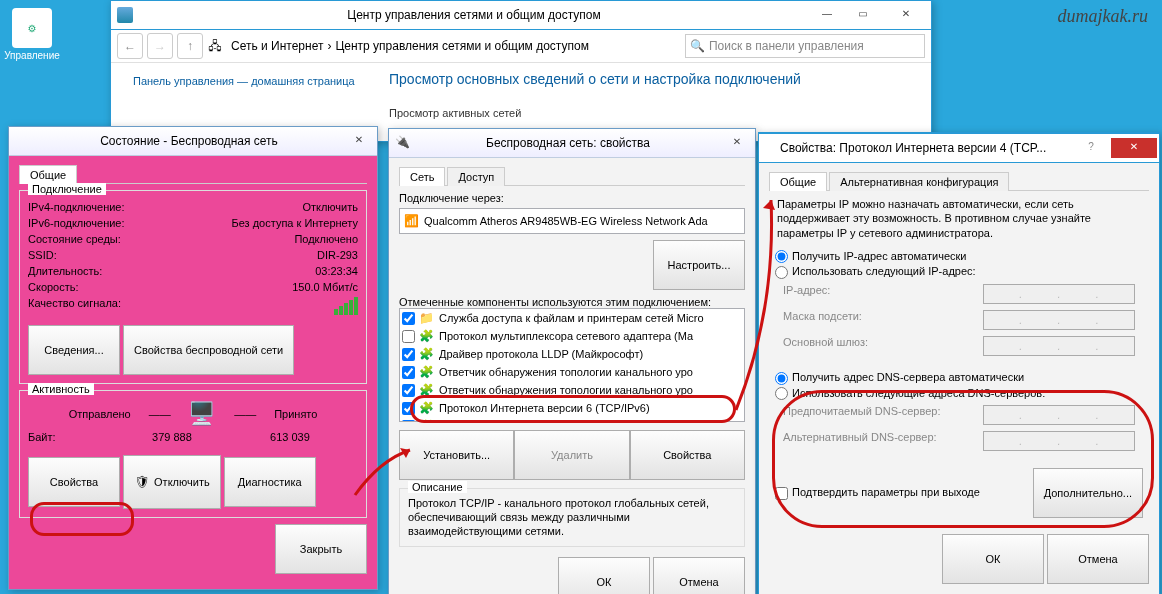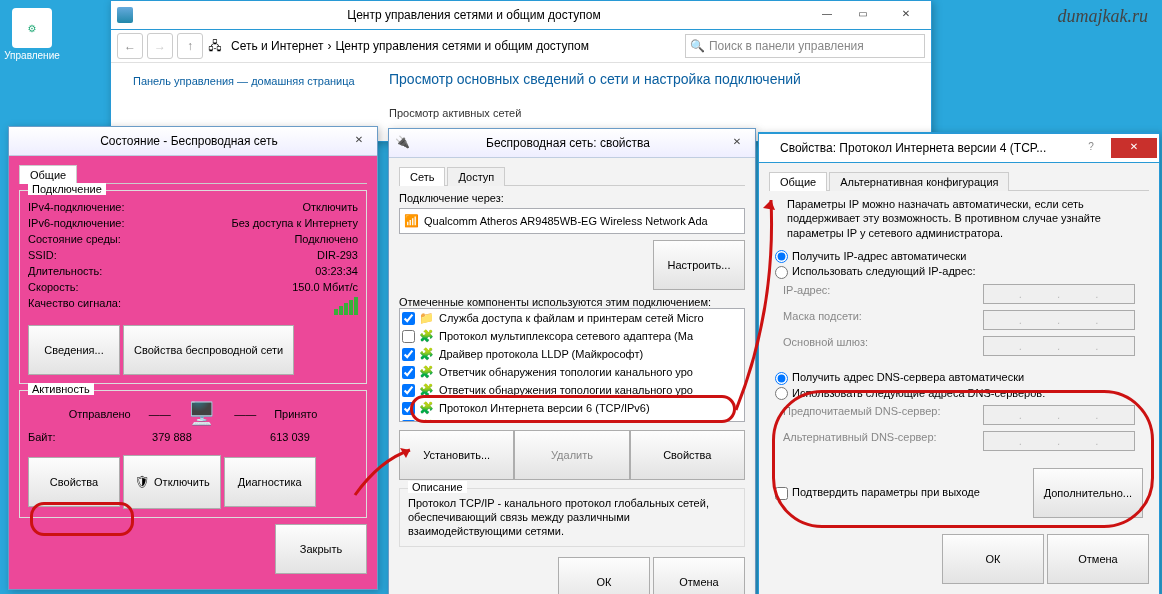--- a/index.html
+++ b/index.html
@@ -239,21 +239,21 @@
     <div class="wbtns">
       <div class="wbtn dim">?</div>
       <div class="wbtn close">✕</div>
     </div>
   </div>
   <div class="inner">
     <div class="tabs">
       <div class="tab active">Общие</div>
       <div class="tab">Альтернативная конфигурация</div>
     </div>
-    <div style="margin:6px 18px 10px;line-height:1.3">Параметры IP можно назначать автоматически, если сеть поддерживает эту возможность. В противном случае узнайте параметры IP у сетевого администратора.</div>
+    <div style="margin:6px 8px 10px;line-height:1.3">Параметры IP можно назначать автоматически, если сеть поддерживает эту возможность. В противном случае узнайте параметры IP у сетевого администратора.</div>
 
     <div style="margin:2px 6px"><label><input type="radio" name="ip" checked="" style=""><span>Получить IP-адрес автоматически</span></label></div>
     <div style="margin:2px 6px"><label><input type="radio" name="ip" style=""><span>Использовать следующий IP-адрес:</span></label></div>
     <div class="row dim" style="padding:3px 14px">
         <span>IP-адрес:</span>
         <span class="ipbox dis">
           <i>.</i>
           <i>.</i>
           <i>.</i>
         </span>

